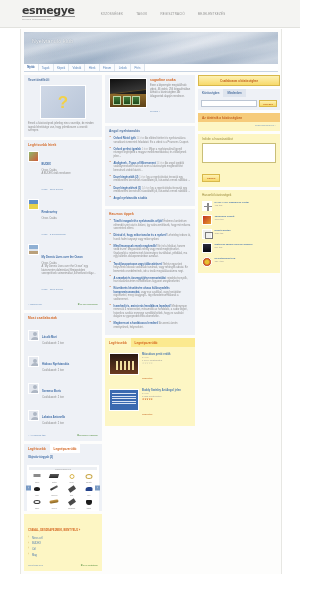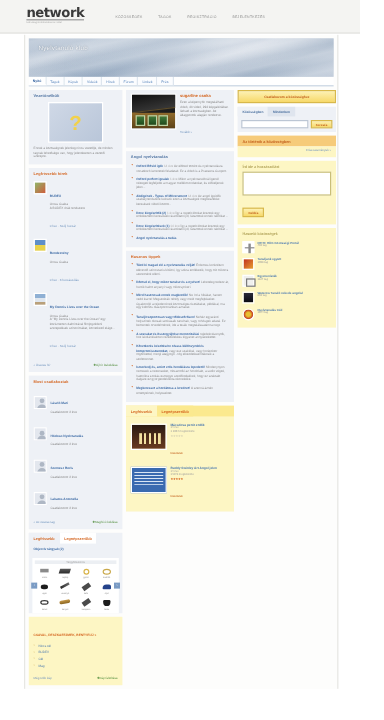--- a/index.html
+++ b/index.html
@@ -387,21 +387,21 @@
   .vid-sub { font-size: 2.3px; color: #9a9a9a; line-height: 3px; }
   .stars { font-size: 2.6px; color: #d4641e; letter-spacing: -0.2px; line-height: 3px; }
   .stars .off { color: #d8d4b4; }
   .vid-link { font-size: 2.4px; color: #c25f1c; text-decoration: none; }
 </style>
 </head>
 <body>
 
 <div class="topbar">
   <div>
-    <div class="logo">network</div>
+    <div class="logo">esmegye</div>
     <div class="logo-sub">kozossegi kommunikacios oldal</div>
   </div>
   <div class="topnav">
     <a href="#">KÖZÖSSÉGEK</a>
     <a href="#">TAGOK</a>
     <a href="#">REGISZTRÁCIÓ</a>
     <a href="#">BEJELENTKEZÉS</a>
   </div>
 </div>
 

